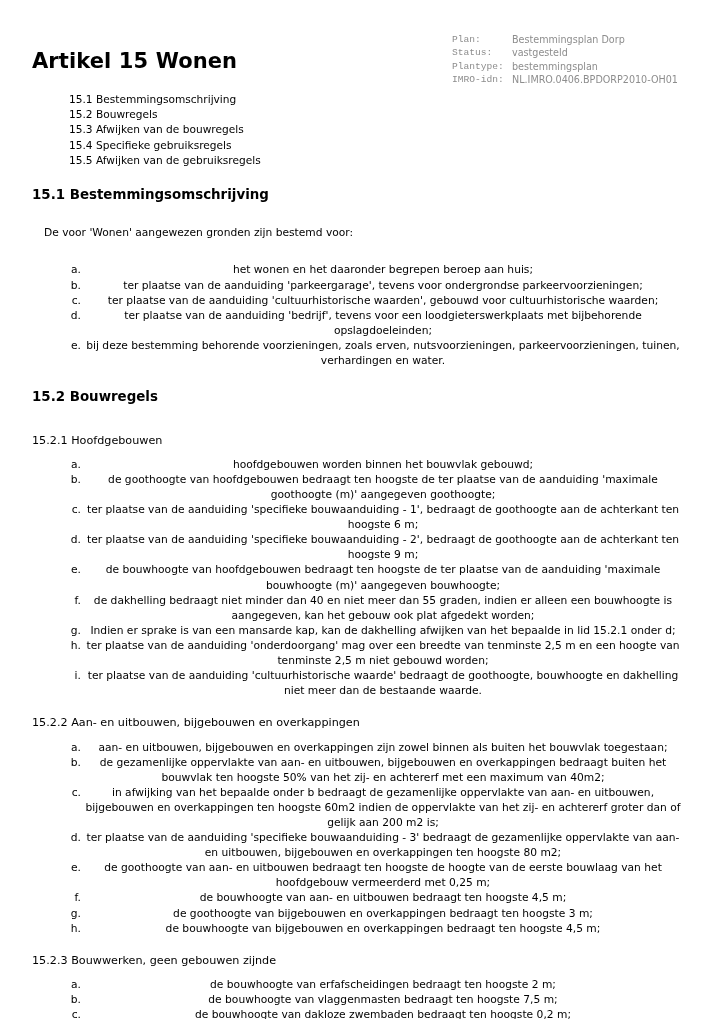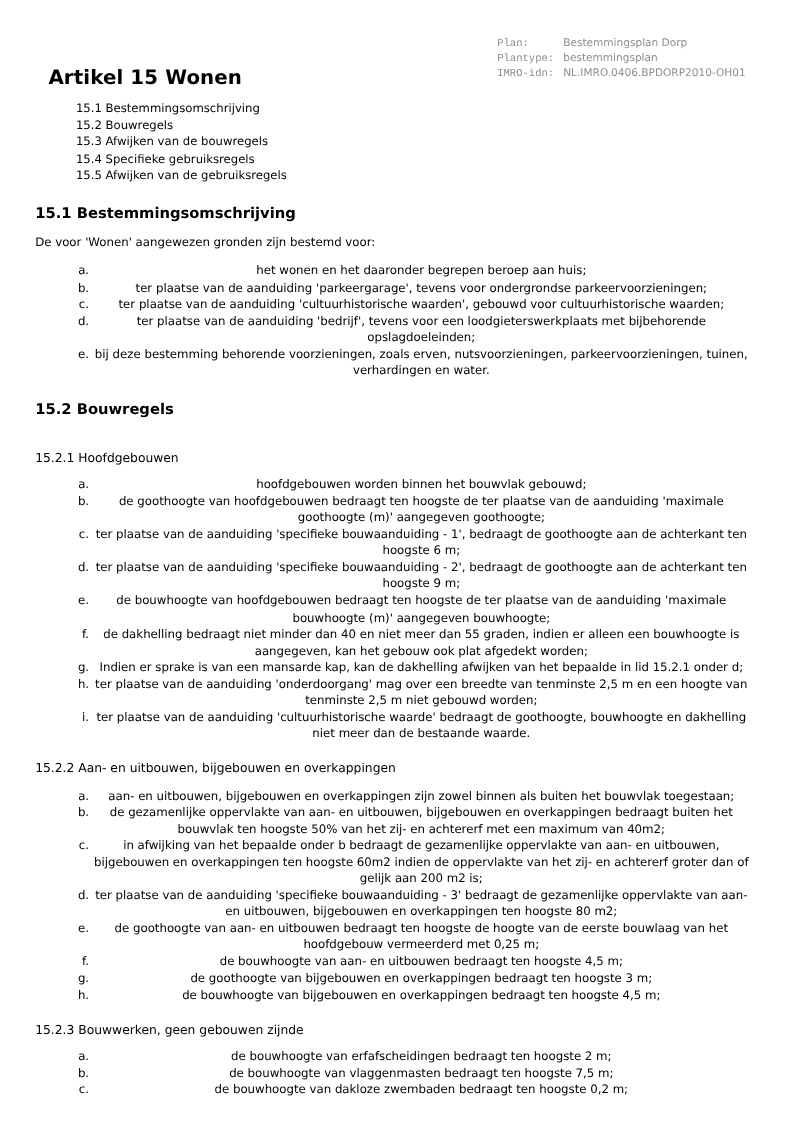--- a/index.html
+++ b/index.html
@@ -29,24 +29,24 @@
 
   
   .doc-header {
     position: relative;
     height: 92px;
   }
   .doc-title {
     position: absolute;
     left: 32px;
     top: 46px;
-    font-size: 18px;
+    font-size: 21px;
     font-weight: bold;
     letter-spacing: 0.1px;
-    margin: 12px;
+    margin: 0;
     white-space: nowrap;
   }
   .meta-block {
     position: absolute;
     left: 452px;
     top: 33px;
   }
   .meta-row {
     display: flex;
     font-size: 9.6px;
@@ -83,21 +83,21 @@
   h3.sub-h {
     font-size: 11.2px;
     font-weight: normal;
     margin: 0;
     padding: 0 0 0 32px;
   }
 
   p.intro {
     font-size: 10.7px;
     line-height: 15px;
-    margin: 0;
+    margin: 12px;
     padding: 0 24px 0 32px;
   }
 
   
   ol.alpha {
     margin: 0;
     padding: 0 38px 0 70px;
     list-style: none;
     counter-reset: alpha;
   }
@@ -132,20 +132,24 @@
 
   <div class="doc-header">
     <h1 class="doc-title">Artikel 15 Wonen</h1>
 
     <div class="meta-block">
       <div class="meta-row">
         <span class="meta-label">Plan:</span>
         <span class="meta-value">Bestemmingsplan Dorp</span>
       </div>
       <div class="meta-row">
+        <span class="meta-label">Status:</span>
+        <span class="meta-value">vastgesteld</span>
+      </div>
+      <div class="meta-row">
         <span class="meta-label">Plantype:</span>
         <span class="meta-value">bestemmingsplan</span>
       </div>
       <div class="meta-row">
         <span class="meta-label">IMRO-idn:</span>
         <span class="meta-value">NL.IMRO.0406.BPDORP2010-OH01</span>
       </div>
     </div>
   </div>
 

